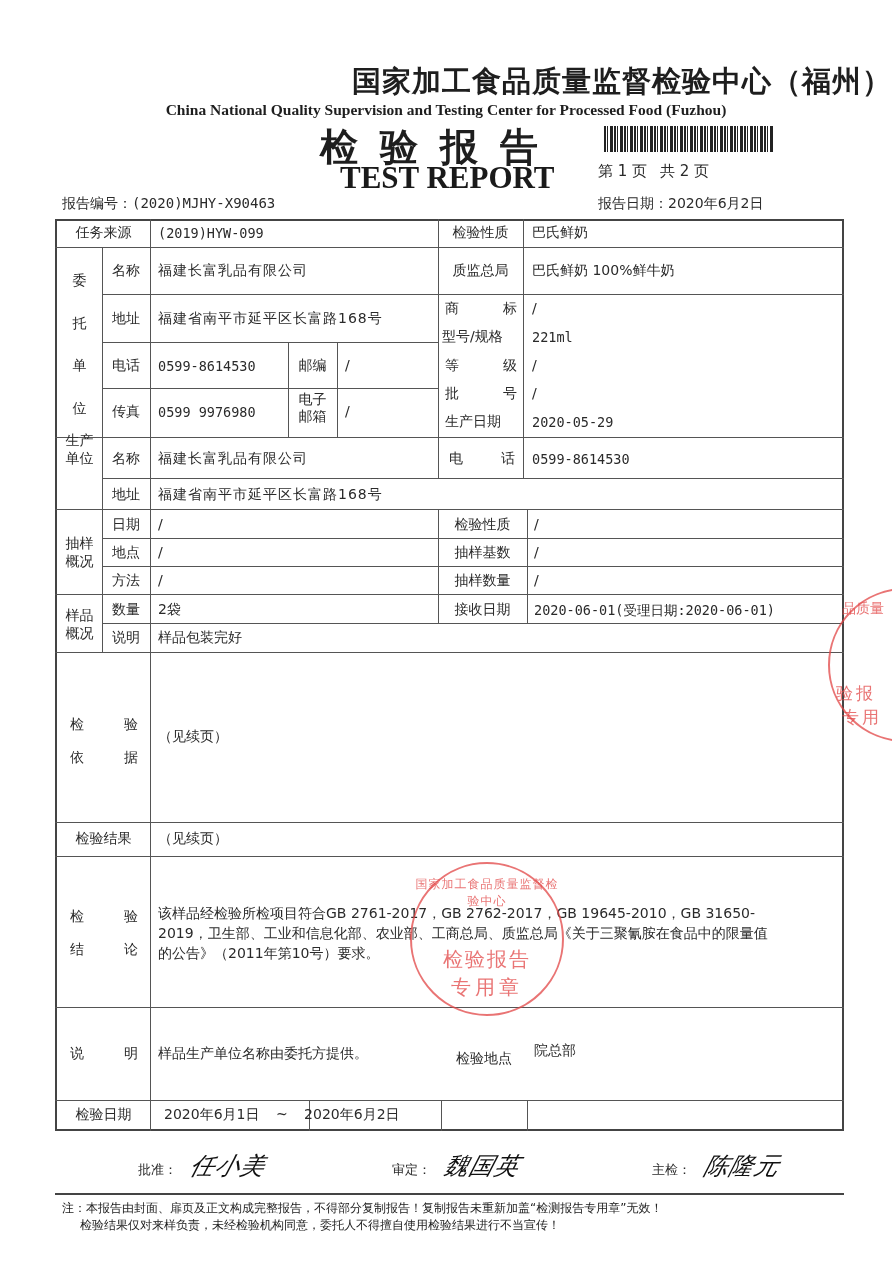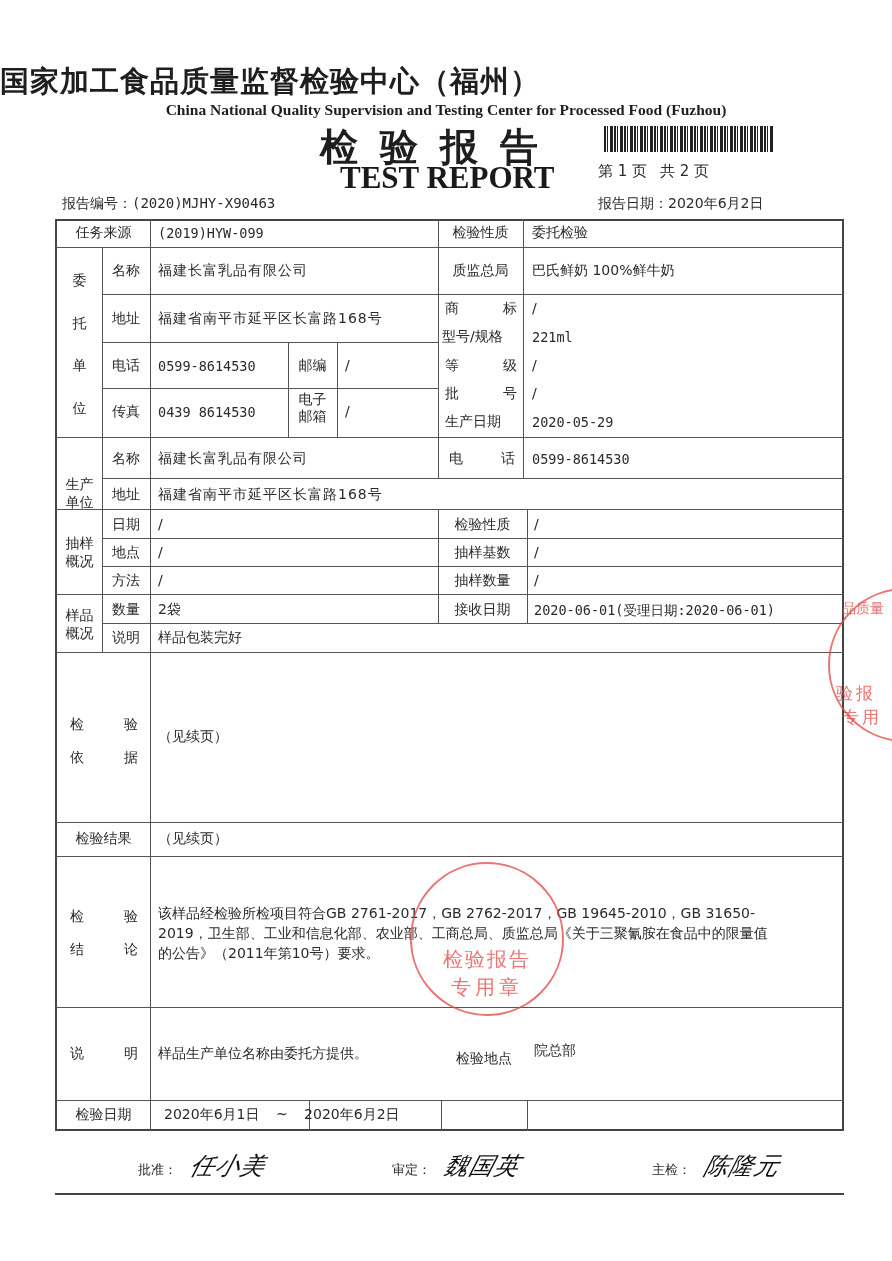--- a/index.html
+++ b/index.html
@@ -2,21 +2,21 @@
 <html><head>
 <meta charset="utf-8">
 <style>
   html, body { margin: 0; padding: 0; }
   body {
     width: 892px; height: 1261px; position: relative; overflow: hidden;
     background: #ffffff; color: #2a2a2a;
     font-family: "DejaVu Serif", "Liberation Serif", serif;
   }
   .abs { position: absolute; }
-  .org-cn { left: 0; width: 892px; top: 62px; text-align: left; font-size: 29px; letter-spacing: 1px; color: #1e1e1e; font-family: "DejaVu Sans", sans-serif; font-weight: bold; }
+  .org-cn { left: 0; width: 892px; top: 62px; text-align: right; font-size: 29px; letter-spacing: 1px; color: #1e1e1e; font-family: "DejaVu Sans", sans-serif; font-weight: bold; }
   .org-en { left: 0; width: 892px; top: 101px; text-align: center; font-size: 15.5px; font-weight: bold; font-family: "Liberation Serif", serif; color: #1e1e1e; }
   .title-cn { left: 320px; top: 122px; font-size: 38px; letter-spacing: 22px; color: #1e1e1e; font-family: "DejaVu Sans", sans-serif; font-weight: bold; }
   .title-en { left: 340px; top: 160px; font-size: 31px; font-weight: bold; font-family: "Liberation Serif", serif; color: #1a1a1a; }
   .barcode { left: 604px; top: 126px; width: 170px; height: 26px;
     background: repeating-linear-gradient(90deg, #222 0 2px, #fff 2px 3px, #222 3px 4px, #fff 4px 6px, #222 6px 9px, #fff 9px 10px); }
   .page-info { left: 598px; top: 162px; font-size: 15px; font-family: "DejaVu Sans", sans-serif; }
   .page-info span { margin-right: 8px; }
   .report-no { left: 62px; top: 195px; font-size: 14px; font-family: "DejaVu Sans Mono", monospace; }
   .report-date { left: 598px; top: 195px; font-size: 14px; font-family: "DejaVu Sans", sans-serif; }
 
@@ -93,38 +93,38 @@
 <div class="vl" style="left:337px;top:342px;height:95px"></div>
 <div class="vl" style="left:438px;top:509px;height:114px"></div>
 <div class="vl" style="left:527px;top:509px;height:114px"></div>
 <div class="vl" style="left:309px;top:1100px;height:31px"></div>
 <div class="vl" style="left:441px;top:1100px;height:31px"></div>
 <div class="vl" style="left:527px;top:1100px;height:31px"></div>
 
 <div class="cell lbl-c" style="left:57px;width:93px;top:224px">任务来源</div>
 <div class="cell mono" style="left:158px;top:225px">(2019)HYW-099</div>
 <div class="cell lbl-c" style="left:438px;width:85px;top:224px">检验性质</div>
-<div class="cell" style="left:532px;top:224px">委托检验</div>
+<div class="cell" style="left:532px;top:224px">巴氏鲜奶</div>
 
 <div class="cell vert" style="left:57px;width:45px;top:260px;height:170px">
   <span>委</span>
   <span>托</span>
   <span>单</span>
   <span>位</span>
 </div>
 <div class="cell lbl-c" style="left:102px;width:48px;top:262px">名称</div>
 <div class="cell" style="left:158px;top:262px;letter-spacing:1px">福建长富乳品有限公司</div>
 <div class="cell lbl-c" style="left:102px;width:48px;top:310px">地址</div>
 <div class="cell" style="left:158px;top:310px;letter-spacing:1px">福建省南平市延平区长富路168号</div>
 <div class="cell lbl-c" style="left:102px;width:48px;top:357px">电话</div>
 <div class="cell mono" style="left:158px;top:358px">0599-8614530</div>
 <div class="cell lbl-c" style="left:288px;width:49px;top:357px">邮编</div>
 <div class="cell" style="left:345px;top:357px">/</div>
 <div class="cell lbl-c" style="left:102px;width:48px;top:403px">传真</div>
-<div class="cell mono" style="left:158px;top:404px">0439 8614530</div>
+<div class="cell mono" style="left:158px;top:404px">0599 9976980</div>
 <div class="cell lbl-c" style="left:288px;width:49px;top:391px;line-height:17px">
   <div>电子</div>
   <div>邮箱</div>
 </div>
 <div class="cell" style="left:345px;top:403px">/</div>
 
 <div class="cell lbl-c" style="left:438px;width:85px;top:262px">质监总局</div>
 <div class="cell" style="left:532px;top:262px">巴氏鲜奶 100%鲜牛奶</div>
 <div class="cell spread" style="left:445px;width:72px;top:300px">
   <span>商</span>
@@ -139,21 +139,21 @@
 </div>
 <div class="cell" style="left:532px;top:357px">/</div>
 <div class="cell spread" style="left:445px;width:72px;top:385px">
   <span>批</span>
     <span>号</span>
 </div>
 <div class="cell" style="left:532px;top:385px">/</div>
 <div class="cell" style="left:445px;top:413px">生产日期</div>
 <div class="cell mono" style="left:532px;top:414px">2020-05-29</div>
 
-<div class="cell lbl-c" style="left:57px;width:45px;top:475px;line-height:18px">
+<div class="cell lbl-c" style="left:57px;width:45px;top:431px;line-height:18px">
   <div>生产</div>
   <div>单位</div>
 </div>
 <div class="cell lbl-c" style="left:102px;width:48px;top:450px">名称</div>
 <div class="cell" style="left:158px;top:450px;letter-spacing:1px">福建长富乳品有限公司</div>
 <div class="cell spread" style="left:449px;width:66px;top:450px">
   <span>电</span>
     <span>话</span>
 </div>
 <div class="cell mono" style="left:532px;top:451px">0599-8614530</div>
@@ -238,23 +238,26 @@
   <span>审定：</span>
   <span class="sig" style="margin-left:10px">魏国英</span>
 </div>
 <div class="abs sig-row" style="left:652px">
   <span>主检：</span>
   <span class="sig" style="margin-left:10px">陈隆元</span>
 </div>
 
 <div class="abs footer-rule"></div>
 <div class="abs footnote">
+  <div>注：本报告由封面、扉页及正文构成完整报告，不得部分复制报告！复制报告未重新加盖“检测报告专用章”无效！</div>
+  <div style="padding-left:18px">检验结果仅对来样负责，未经检验机构同意，委托人不得擅自使用检验结果进行不当宣传！</div>
 </div>
 
 <div class="abs stamp stamp-main">
+  <div class="arc">国家加工食品质量监督检验中心</div>
   <div class="l1">检验报告</div>
   <div class="l2">专用章</div>
 </div>
 <div class="abs stamp stamp-edge">
   <div class="e1">品质量</div>
   <div class="e2">验报</div>
   <div class="e3">专用</div>
 </div>
 
 </body></html>

